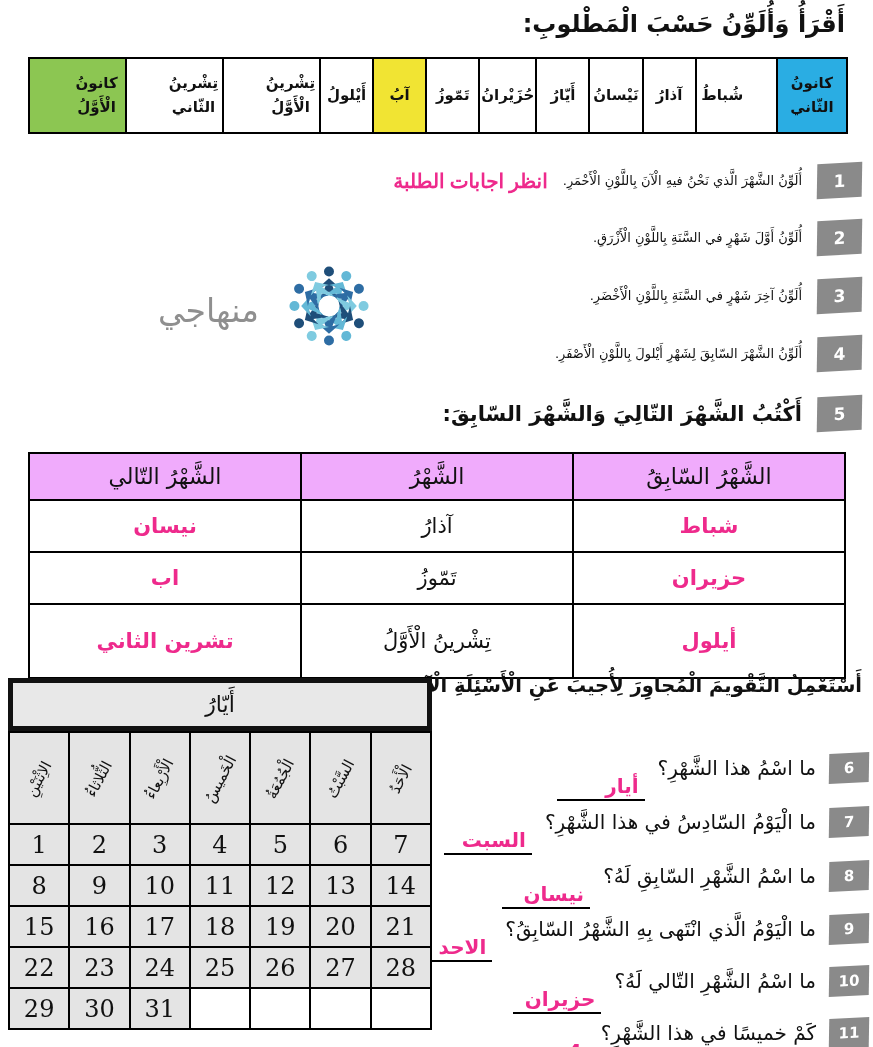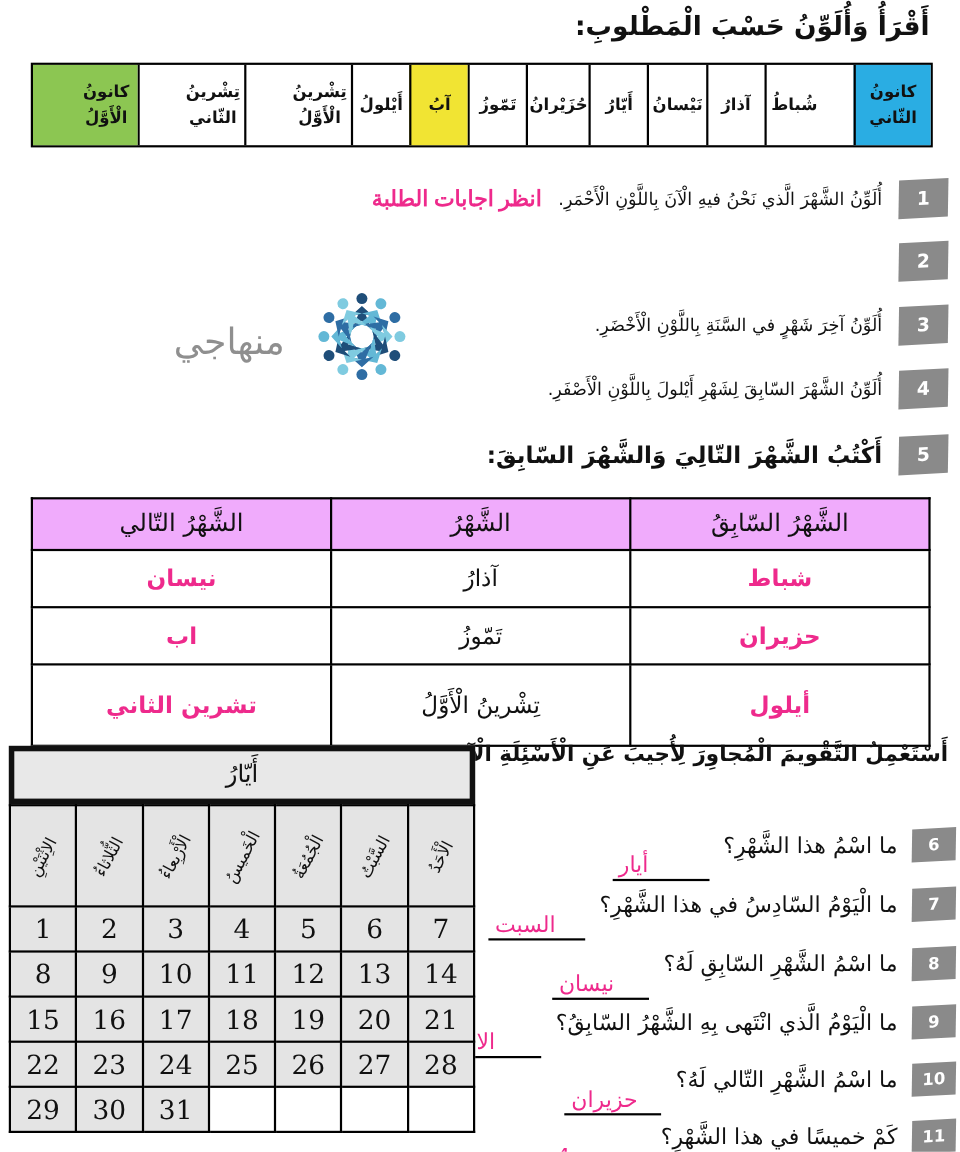--- a/index.html
+++ b/index.html
@@ -44,21 +44,21 @@
     display: flex; align-items: center; gap: 15px;
     width: max-content;
   }
   .badge {
     flex: none; width: 45px; height: 35px;
     background: #8A8A8A; color: #fff;
     display: flex; align-items: center; justify-content: center;
     font-size: 17px; font-weight: bold;
     transform: rotate(-3deg) skewX(-4deg);
   }
-  .qtext { font-size: 16px; }
+  .qtext { font-size: 13px; }
   .qtext.hdr { font-weight: bold; font-size: 21px; }
   .ans-inline { color: #EE2A8C; font-weight: bold; font-size: 20px; font-family: Liberation Serif, serif; }
 
   
   .logo-icon { position: absolute; left: 281px; top: 258px; }
   .logo-text {
     position: absolute; left: 158px; top: 291px;
     font-size: 33px; color: #8f8f8f; direction: rtl;
   }
 
@@ -82,23 +82,23 @@
     font-size: 19.5px; font-weight: bold; white-space: nowrap;
   }
   .b-qrow {
     position: absolute; right: 4px;
     display: flex; align-items: center; gap: 13px;
     width: max-content;
   }
   .b-qrow .badge { width: 40px; height: 30px; font-size: 15px; }
   .b-qrow .qtext { font-size: 20px; }
   .ans-line {
-    color: #EE2A8C; font-weight: normal; font-size: 20px;
+    color: #EE2A8C; font-weight: bold; font-size: 20px;
     border-bottom: 2px solid #000;
-    min-width: 88px; text-align: left; padding: 0 6px 1px;
+    min-width: 88px; text-align: right; padding: 0 6px 1px;
     line-height: 1.15;
     margin-top: 40px;
   }
 
   
   .calendar { position: absolute; top: 678px; left: 8px; width: 424px; }
   .cal-title {
     border: 5px solid #111; background: #E8E8E8;
     height: 53px; display: flex; align-items: center; justify-content: center;
     font-size: 22px;
@@ -139,20 +139,21 @@
   <div class="m-cell w-comp green">كانونُ الْأَوَّلُ</div>
 </div>
 
 <div class="qrow" style="top:163px">
   <div class="badge">1</div>
   <div class="qtext">أُلَوِّنُ الشَّهْرَ الَّذي نَحْنُ فيهِ الْآنَ بِاللَّوْنِ الْأَحْمَرِ.</div>
   <div class="ans-inline">انظر اجابات الطلبة</div>
 </div>
 <div class="qrow" style="top:220px">
   <div class="badge">2</div>
+  <div class="qtext">أُلَوِّنُ أَوَّلَ شَهْرٍ في السَّنَةِ بِاللَّوْنِ الْأَزْرَقِ.</div>
 </div>
 <div class="qrow" style="top:278px">
   <div class="badge">3</div>
   <div class="qtext">أُلَوِّنُ آخِرَ شَهْرٍ في السَّنَةِ بِاللَّوْنِ الْأَخْضَرِ.</div>
 </div>
 <div class="qrow" style="top:336px">
   <div class="badge">4</div>
   <div class="qtext">أُلَوِّنُ الشَّهْرَ السّابِقَ لِشَهْرِ أَيْلولَ بِاللَّوْنِ الْأَصْفَرِ.</div>
 </div>
 <div class="qrow" style="top:396px">

